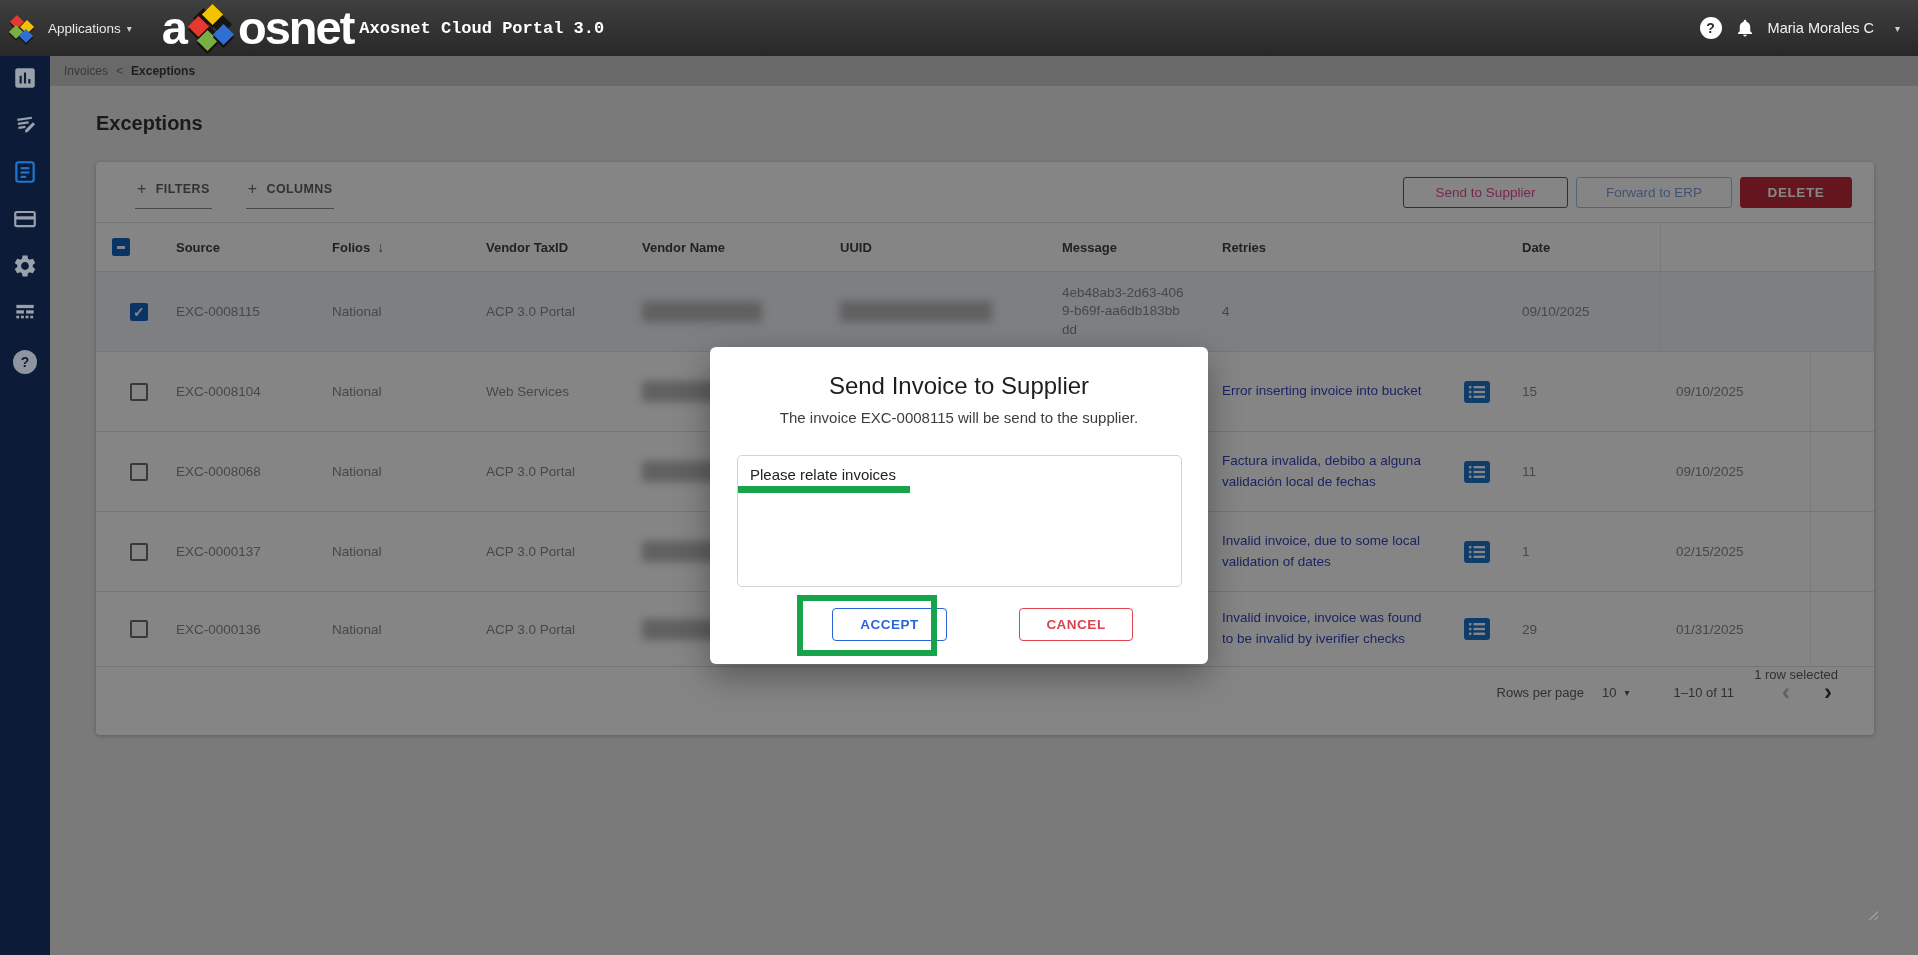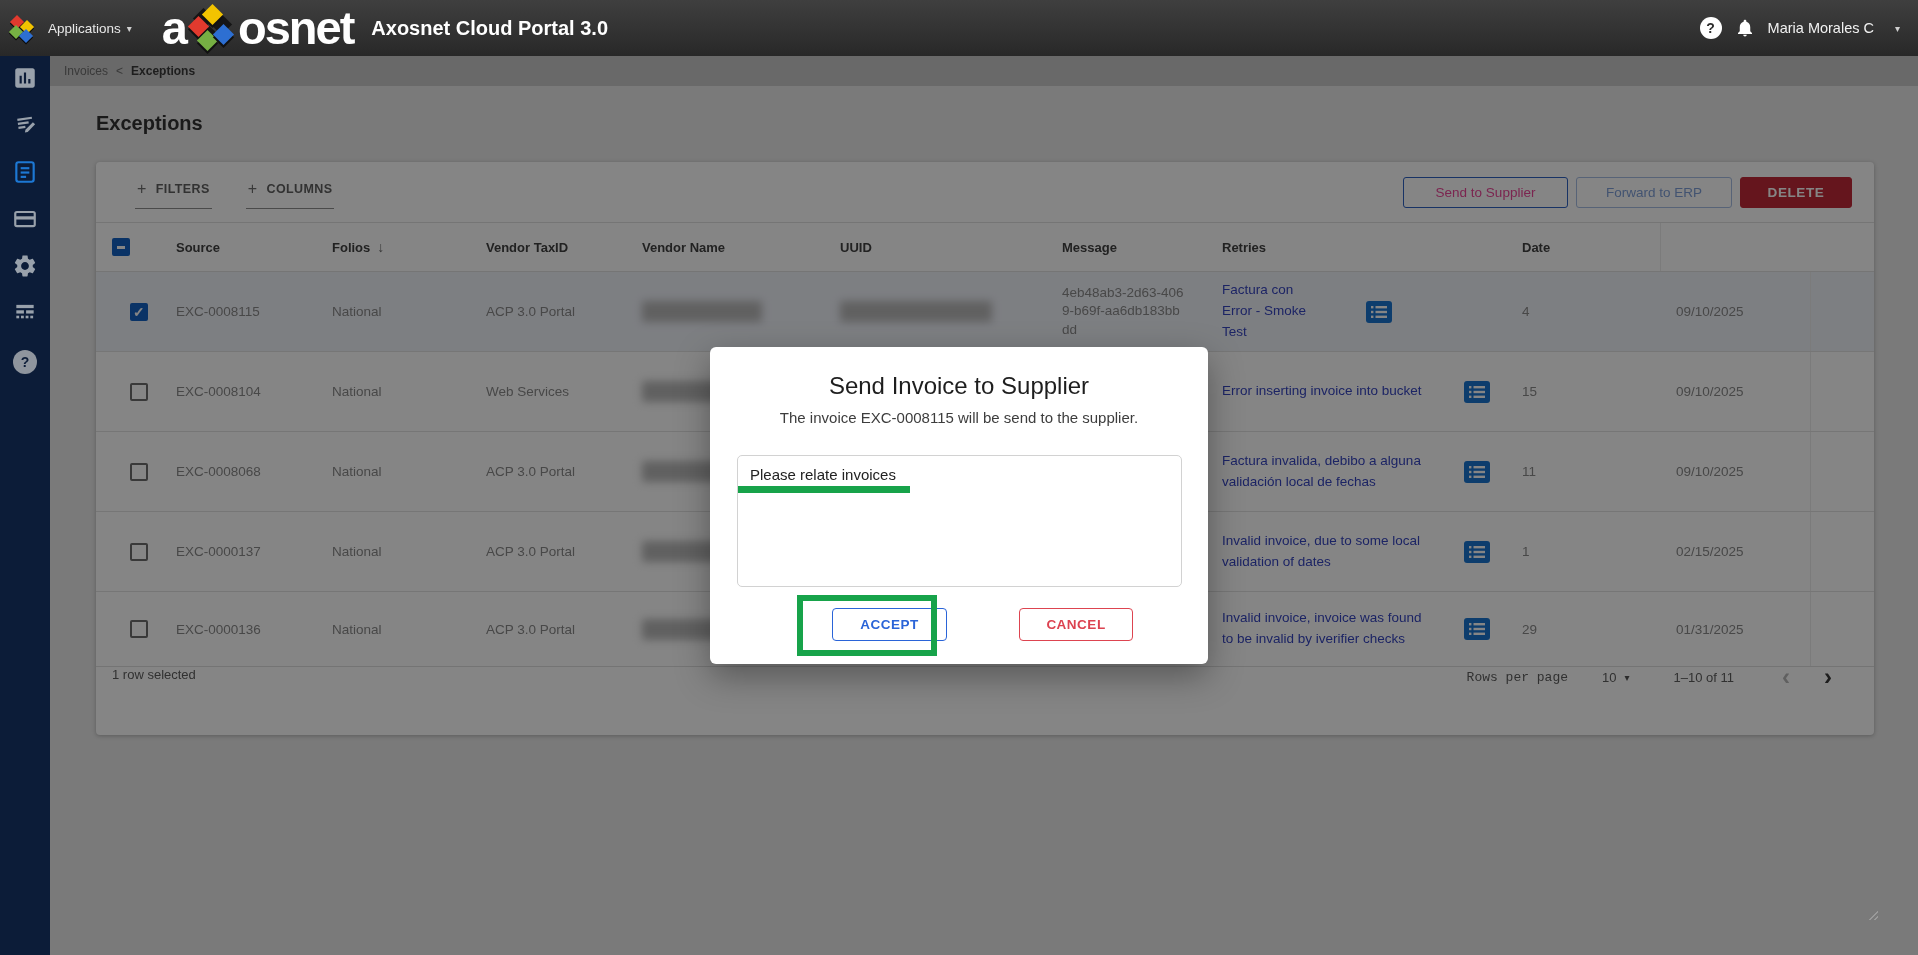--- a/index.html
+++ b/index.html
@@ -22,21 +22,21 @@
   .brand-text { color:#fff; font-size:47px; font-weight:700; letter-spacing:-2px; line-height:56px; }
   .gems { position:relative; width:48px; height:46px; margin:0 2px; }
   .gems i { position:absolute; width:15px; height:15px; transform:rotate(45deg); }
   .gm-k1 { left:8px;  top:6px;  background:#151515; }
   .gm-k2 { left:26px; top:12px; background:#151515; }
   .gm-k3 { left:14px; top:24px; background:#151515; }
   .gm-y  { left:17px; top:2px;  background:#f2c300; box-shadow:2px 2px 0 #111; }
   .gm-r  { left:3px;  top:14px; background:#e23a2e; box-shadow:2px 2px 0 #111; }
   .gm-g  { left:12px; top:28px; background:#76b043; box-shadow:2px 2px 0 #111; }
   .gm-b  { left:28px; top:22px; background:#2d6fd2; box-shadow:2px 2px 0 #111; }
-  .portal-title { margin-left:18px; color:#fff; font-size:20px; font-weight:700; }
+  .portal-title { margin-left:6px; color:#fff; font-size:17px; font-weight:700;font-family:Liberation Mono, monospace; }
   .topbar-right { margin-left:auto; display:flex; align-items:center; gap:13px; }
   .help-circle { width:22px; height:22px; border-radius:50%; background:#fff; color:#2b2b2b;
                  font-size:14px; font-weight:700; display:flex; align-items:center; justify-content:center; cursor:pointer; }
   .bell { width:20px; height:22px; cursor:pointer; display:flex; align-items:center; }
   .user { display:flex; align-items:center; gap:21px; color:#f2f2f2; font-size:14.5px; cursor:pointer; }
   .user .caret { font-size:10px; color:#cfcfcf; }
 
   
   .sidebar { position:absolute; left:0; top:56px; width:50px; height:899px; background:#0c1c38; z-index:60; }
   .side-ic { width:50px; height:47px; display:flex; align-items:center; justify-content:center; cursor:pointer; }
@@ -91,24 +91,24 @@
   .blur-name { width:152px; }
 
   
   .cb { position:relative; width:18px; height:18px; border:2px solid #6d6d6d; border-radius:2px;
         background:#fff; cursor:pointer; flex:0 0 auto; }
   .cb.checked, .cb.indet { background:#1462c4; border-color:#1462c4; }
   .cb.checked::after { content:"✓"; position:absolute; left:1px; top:-1px; color:#fff; font-size:14px; font-weight:700; }
   .cb.indet::after { content:""; position:absolute; left:3px; top:6px; width:8px; height:2.5px; background:#fff; }
 
   
-  .card-footer { height:69px; border-top:1px solid #dfdfdf; display:flex; align-items:flex-start;
-                 padding:0 36px 0 16px; font-size:13px; color:#5e5e5e; }
+  .card-footer { height:69px; border-top:1px solid #dfdfdf; display:flex; align-items:flex-end;
+                 padding:0 36px 0 16px; font-size:13px; color:#5e5e5e;flex-direction:column; }
   .foot-right { margin-left:auto; display:flex; align-items:center; }
-  .rpp-label { margin-right:34px;font-family:Liberation Mono, monospace; }
+  .rpp-label { margin-right:18px; }
   .rpp-select { display:flex; align-items:center; gap:8px; cursor:pointer; margin-right:44px; }
   .rpp-select .caret { font-size:10px; color:#555; }
   .range { margin-right:42px; }
   .pg { font-size:24px; line-height:20px; padding:0 6px; cursor:pointer; font-weight:700; }
   .pg-prev { color:#b9b9b9; margin-right:22px; cursor:default; }
   .pg-next { color:#3b3b3b; }
 
   
   .backdrop { position:absolute; left:50px; top:56px; width:1868px; height:899px;
               background:rgba(0,0,0,.48); z-index:70; }
@@ -295,34 +295,20 @@
     <div class="cell">EXC-0008115</div>
     <div class="cell">National</div>
     <div class="cell">ACP 3.0 Portal</div>
     <div class="cell">
               <span class="blur blur-tax"></span>
             </div>
     <div class="cell">
               <span class="blur blur-name"></span>
             </div>
     <div class="cell c-uuid">4eb48ab3-2d63-4069-b69f-aa6db183bbdd</div>
-    <div class="cell c-msg">
-      <span class="msg-text narrow">Factura con Error - Smoke Test</span>
-      <span class="list-icon">
-        <svg width="26" height="22" viewBox="0 0 26 22">
-                  <rect width="26" height="22" rx="3" fill="#1976d2"></rect>
-                  <rect x="5" y="5" width="2.4" height="2.4" fill="#fff"></rect>
-                  <rect x="9.5" y="5" width="11.5" height="2.4" fill="#fff"></rect>
-                  <rect x="5" y="9.8" width="2.4" height="2.4" fill="#fff"></rect>
-                  <rect x="9.5" y="9.8" width="11.5" height="2.4" fill="#fff"></rect>
-                  <rect x="5" y="14.6" width="2.4" height="2.4" fill="#fff"></rect>
-                  <rect x="9.5" y="14.6" width="11.5" height="2.4" fill="#fff"></rect>
-                </svg>
-      </span>
-    </div>
     <div class="cell">4</div>
     <div class="cell">09/10/2025</div>
     <div class="cell c-filler"></div>
   </div>
 
   <div class="trow">
     <div class="cell c-check">
               <span class="cb"></span>
             </div>
     <div class="cell">EXC-0008104</div>

